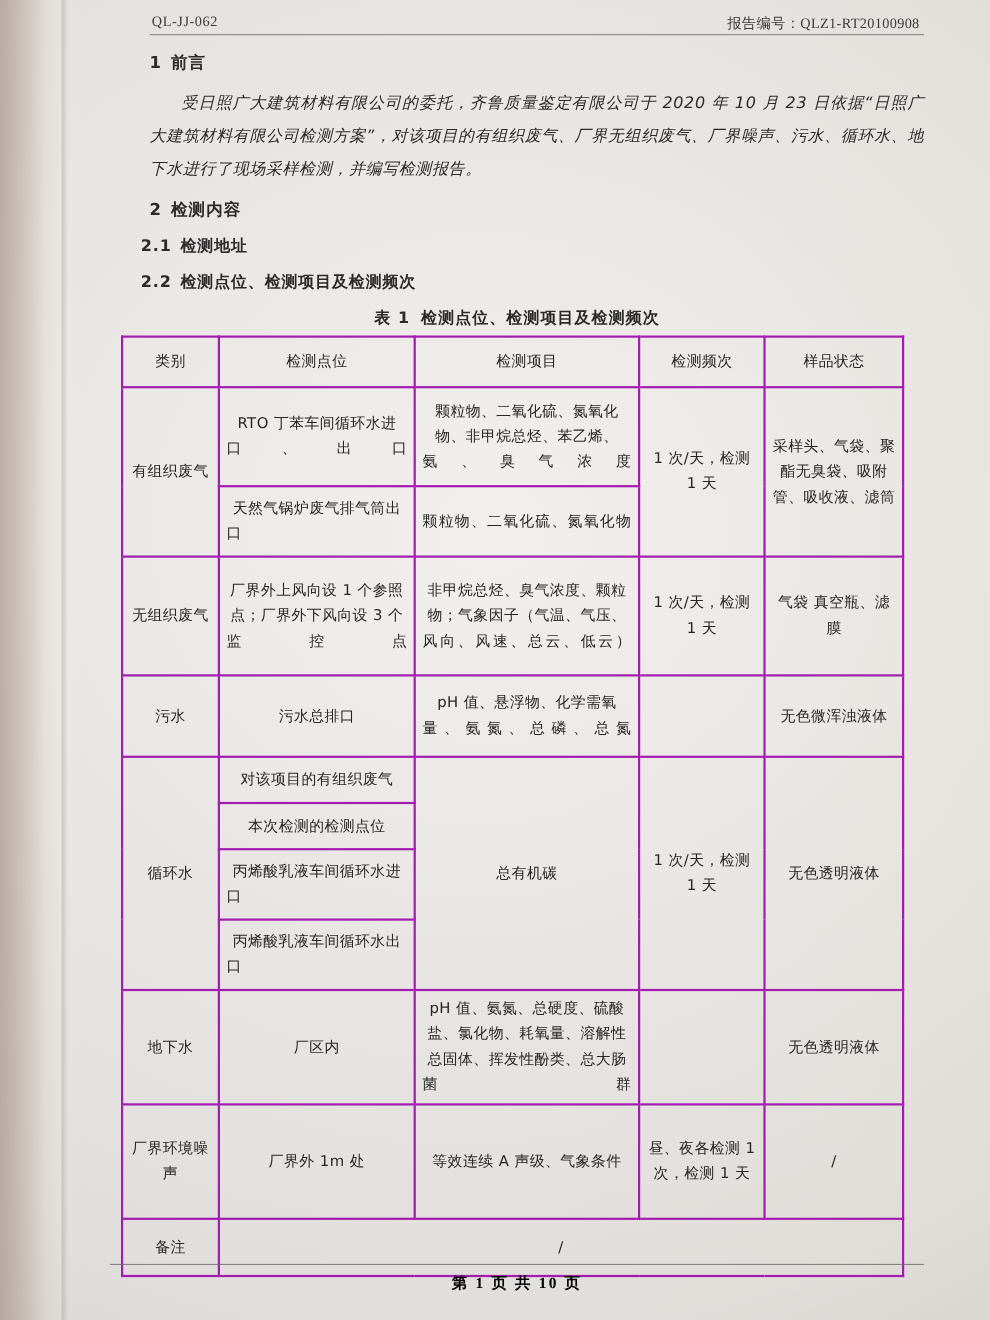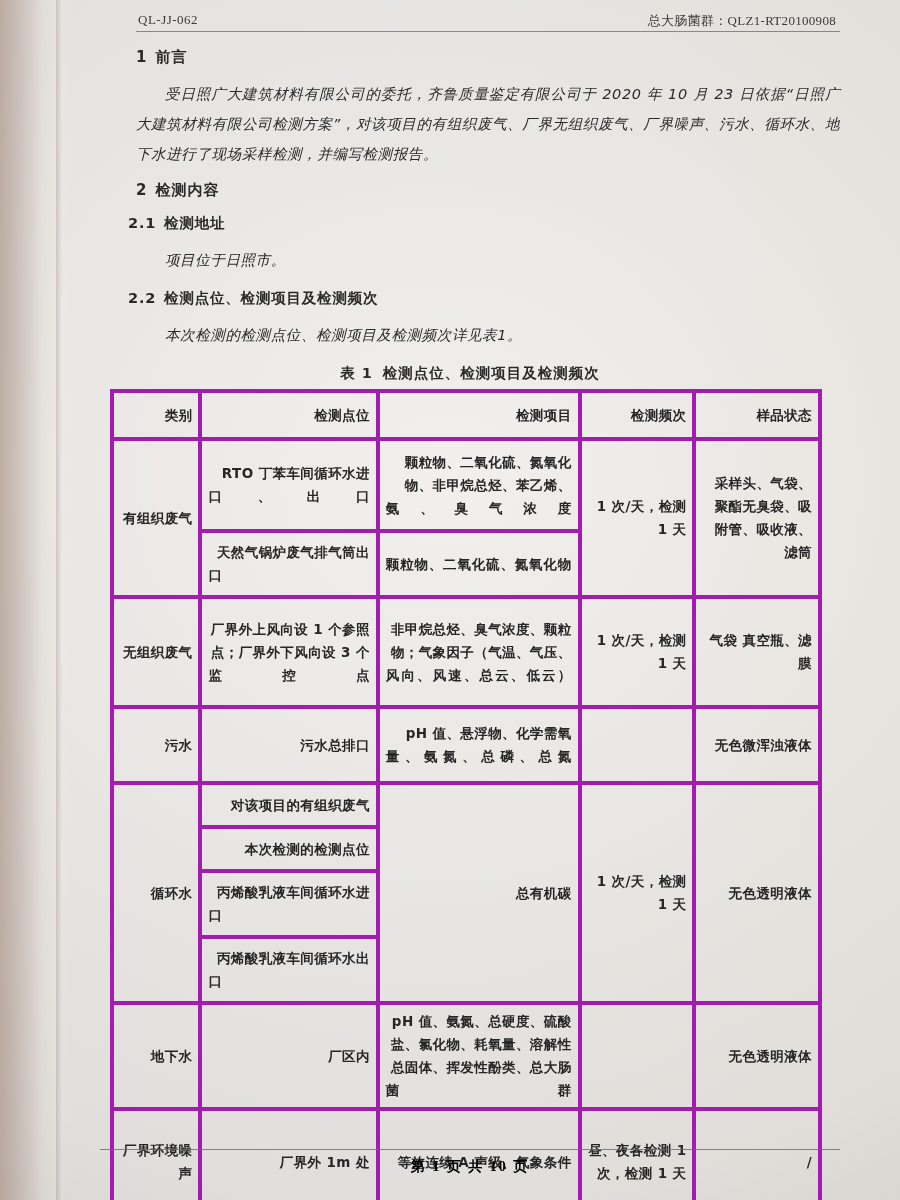--- a/index.html
+++ b/index.html
@@ -82,26 +82,26 @@
   
   table.main{
     border-collapse:collapse;
     width:712px;
     margin-left:10px;
     font-size:13.5px;
     line-height:23px;
     color:#262626;
   }
   table.main td,table.main th{
-    border:4px solid #a21caf;
+    border:2px solid #a21caf;
     padding:5px 6px;
     vertical-align:middle;
-    text-align:right;
+    text-align:center;
     letter-spacing:.4px;
-    font-weight:bold;
+    font-weight:normal;
   }
   td.lft{text-align:justify;text-align-last:justify;}
   .c-cat{width:80px;}
   .c-pt{width:178px;}
   .c-item{width:206px;}
   .c-freq{width:108px;}
   .c-state{width:120px;}
   .hrow td{font-weight:bold;height:34px;}
   
   .footer{
@@ -121,42 +121,40 @@
 <body>
 
 <div class="page"></div>
 <div class="binding"></div>
 <div class="binding2"></div>
 
 <div class="content blur">
 
   <div class="hdr">
     <span class="left">QL-JJ-062</span>
-    <span class="right"><span>总大肠菌群：</span><span>QLZ1-RT20100908</span></span>
+    <span class="right"><span>报告编号：</span><span>QLZ1-RT20100908</span></span>
     <div class="rule"></div>
   </div>
 
   <div class="sec">
     <span class="num">1</span><span>前言</span>
   </div>
   <div class="para">受日照广大建筑材料有限公司的委托，齐鲁质量鉴定有限公司于 2020 年 10 月 23 日依据“日照广大建筑材料有限公司检测方案”，对该项目的有组织废气、厂界无组织废气、厂界噪声、污水、循环水、地下水进行了现场采样检测，并编写检测报告。</div>
 
   <div class="sec">
     <span class="num">2</span><span>检测内容</span>
   </div>
 
   <div class="sub">
     <span class="num">2.1</span><span>检测地址</span>
   </div>
-  <div class="para">项目位于日照市。</div>
 
   <div class="sub">
     <span class="num">2.2</span><span>检测点位、检测项目及检测频次</span>
   </div>
-  <div class="para">本次检测的检测点位、检测项目及检测频次详见表1。</div>
 
   <div class="tbl-cap">
     <span class="capnum">表 1</span><span>检测点位、检测项目及检测频次</span>
   </div>
 
   <table class="main">
     <tbody>
         <tr class="hrow">
       <td class="c-cat">类别</td>
       <td class="c-pt">检测点位</td>

